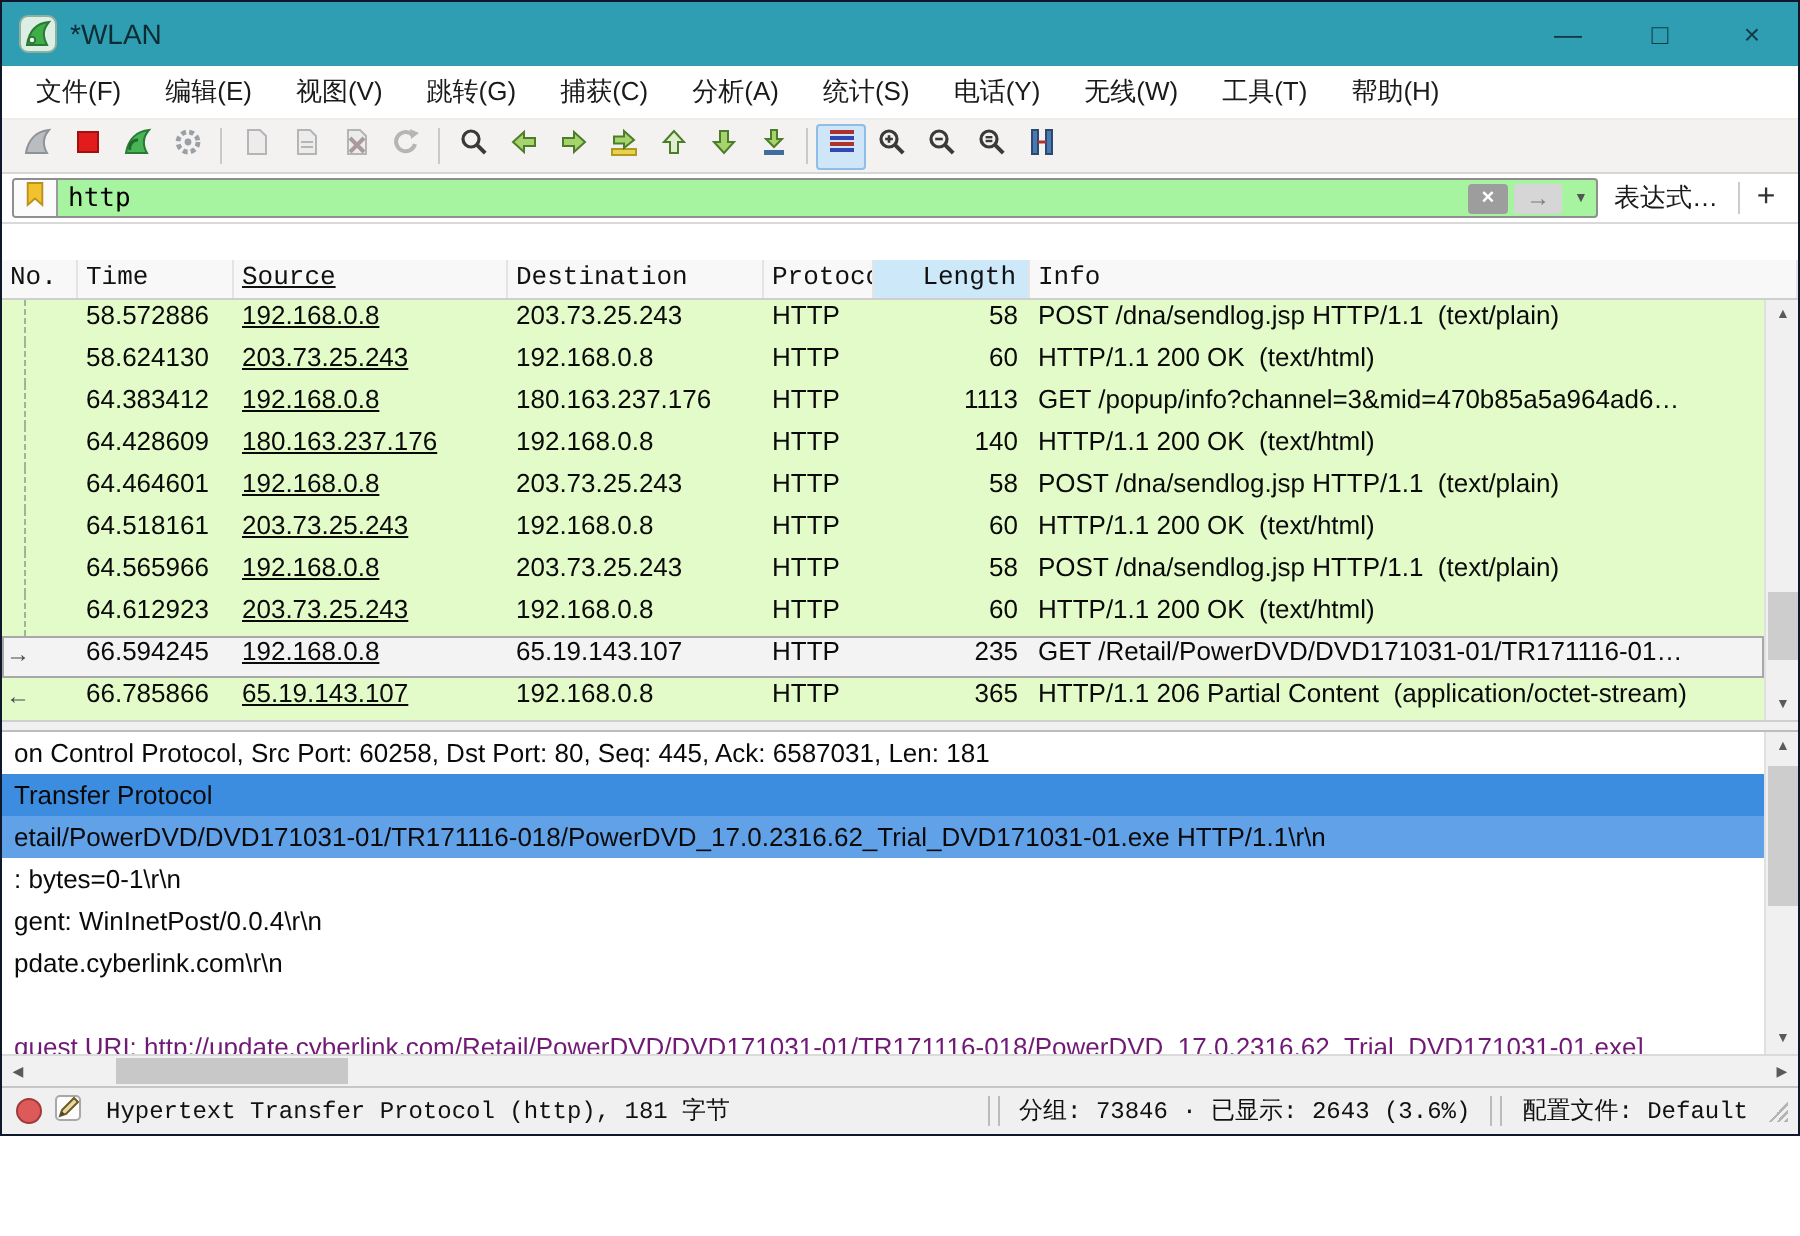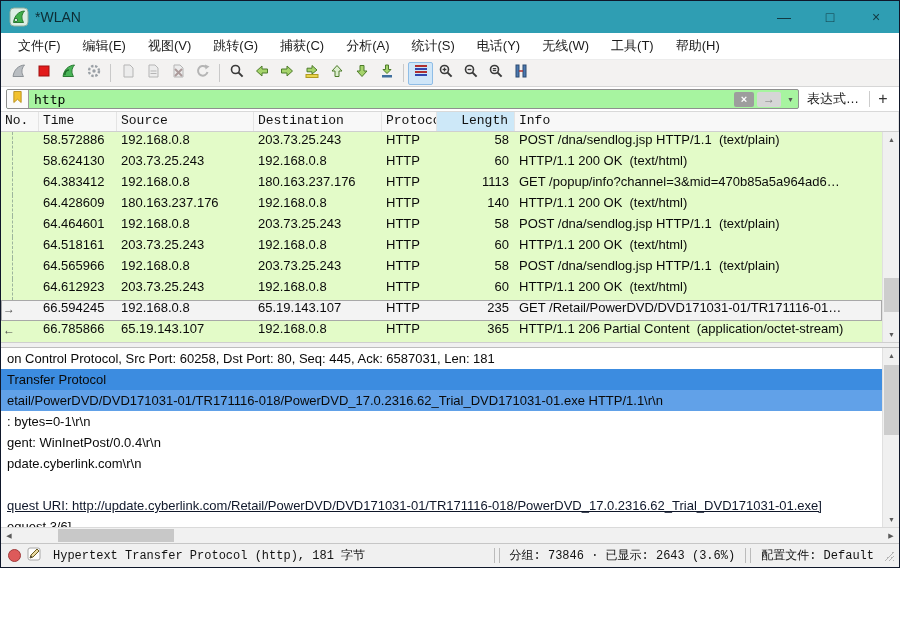--- a/index.html
+++ b/index.html
@@ -44,33 +44,33 @@
   .apply-btn { width:24px; height:15px; align-self:center; margin-right:2px; background:#d6d6d6;
                color:#7c7c7c; border-radius:2px; display:flex; align-items:center; justify-content:center;
                font-size:12px; font-weight:bold; flex:none; }
   .dd-btn { width:15px; display:flex; align-items:center; justify-content:center;
             color:#555; font-size:7px; flex:none; }
   .expr-label { font-size:13px; color:#1a1a1a; padding:0 8px; white-space:nowrap; }
   .fsep { width:1px; height:16px; background:#cccccc; margin:0 2px; }
   .add-btn { width:22px; text-align:center; font-size:16px; color:#333; }
 
   
-  .plist { flex:none; position:relative; background:#5eead4; }
+  .plist { flex:none; position:relative; background:#5eead4;margin-top:18px; }
   .pheader { height:20px; display:flex; background:#f8f8f8; border-bottom:1px solid #cfcfcf;
              font-family:"Liberation Mono", monospace; font-size:13px; color:#111; }
   .pheader .c { border-right:1px solid #e4e4e4; padding:1px 4px; overflow:hidden; white-space:nowrap; }
   .hc-len { background:#cde8f8; }
   .rows { margin-right:17px; }
   .prow { height:21px; display:flex; align-items:flex-start; background:#e3fbc8;
           font-size:13px; color:#0a0a0a; white-space:pre; }
   .prow.selected { background:#f3f3f3; outline:1px solid #a8a8a8; outline-offset:-1px; }
   .prow .c { padding:0 4px; overflow:hidden; }
   .c.no   { width:38px;  flex:none; position:relative; height:100%; }
   .c.time { width:78px;  flex:none; }
-  .c.src  { width:137px; flex:none; }
+  .c.src  { width:137px; flex:none;text-decoration:underline; }
   .c.dst  { width:128px; flex:none; }
   .c.proto{ width:55px;  flex:none; }
   .c.len  { width:78px;  flex:none; text-align:right; padding-right:6px; }
   .c.info { flex:1; }
   .relline { position:absolute; left:11px; top:0; bottom:0; border-left:1px dashed #9db59d; }
   .pmarker { position:absolute; left:2px; top:2px; font-size:12px; color:#4a4a4a; }
 
   
   .vscroll { position:absolute; right:0; top:20px; bottom:0; width:17px;
              background:#f0f0f0; border-left:1px solid #e0e0e0; }
@@ -82,21 +82,21 @@
   
   .splitter { height:5px; background:#f0f0f0; border-top:1px solid #cfcfcf; flex:none; }
 
   
   .details { flex:1; position:relative; background:#fff; border-top:1px solid #bdbdbd; overflow:hidden; }
   .dlines { margin-right:17px; }
   .dline { height:21px; line-height:21px; padding-left:6px; font-size:13px; color:#0a0a0a;
            white-space:pre; overflow:hidden; }
   .sel-dark  { background:#3c8ce0; }
   .sel-light { background:#61a1e8; }
-  .dlink { color:#0f172a; text-decoration:underline; }
+  .dlink { color:#701a75; text-decoration:underline; }
   .details .vscroll { top:0; }
 
   
   .hscroll { height:16px; background:#f1f1f1; border-top:1px solid #dadada; position:relative; flex:none; }
   .hscroll .arr { position:absolute; top:0; bottom:0; width:16px; display:flex;
                   align-items:center; justify-content:center; font-size:7px; color:#5a5a5a; }
   .arr.left { left:0; } .arr.right { right:0; }
   .hthumb { position:absolute; top:1px; bottom:1px; left:57px; width:116px; background:#c8c8c8; }
 
   

